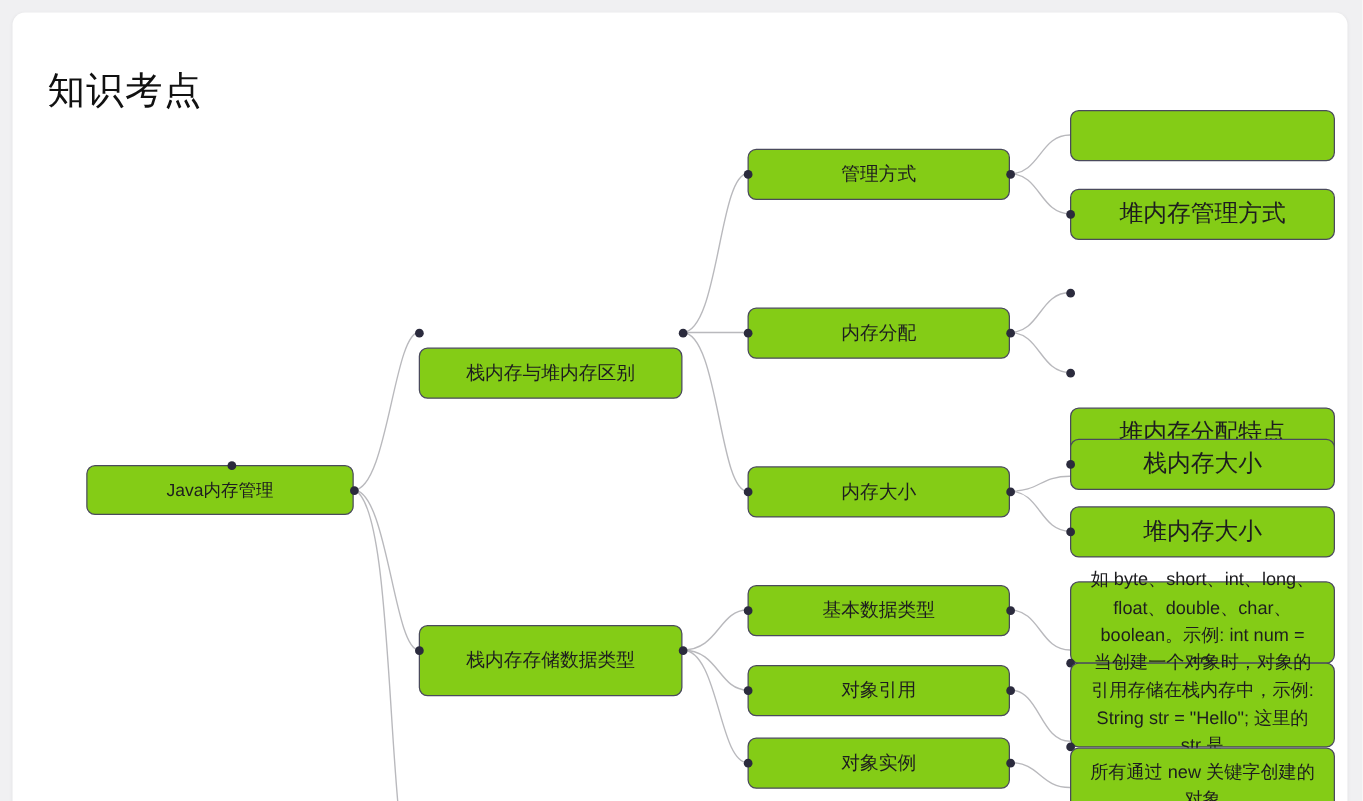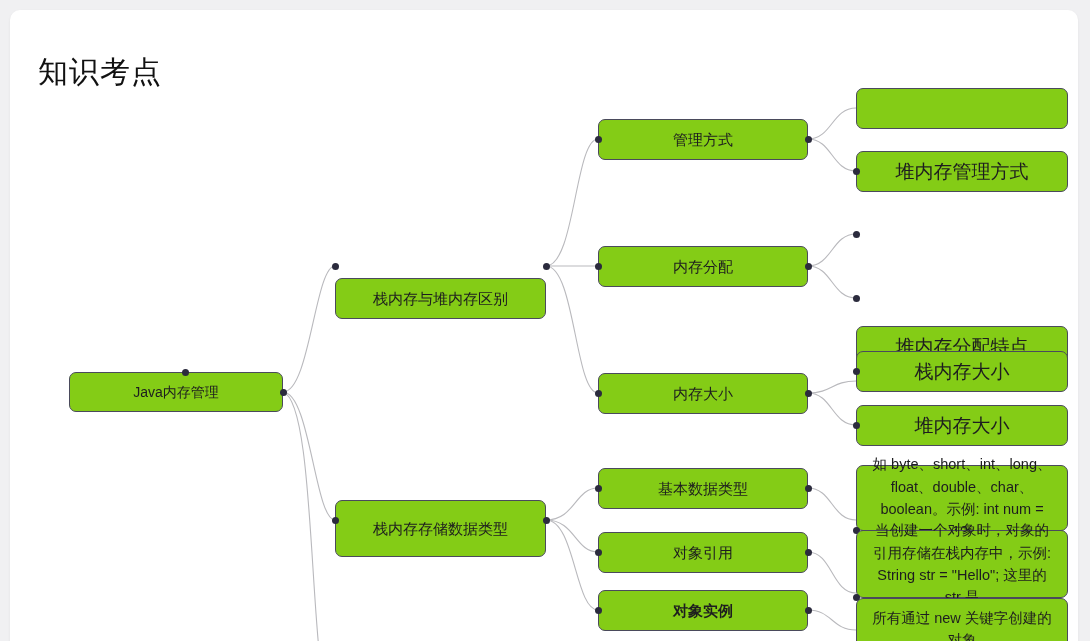--- a/index.html
+++ b/index.html
@@ -125,21 +125,21 @@
     </div>
     <div class="anchor" style="left:585px;top:475px;"></div>
     <div class="anchor" style="left:795px;top:475px;"></div>
 
     <div class="node lvl3" style="left:588px;top:522px;width:210px;height:41px;">
       <span>对象引用</span>
     </div>
     <div class="anchor" style="left:585px;top:539px;"></div>
     <div class="anchor" style="left:795px;top:539px;"></div>
 
-    <div class="node lvl3" style="left:588px;top:580px;width:210px;height:41px;font-weight:bold;">
+    <div class="node lvl3" style="left:588px;top:580px;width:210px;height:41px;">
       <span>对象实例</span>
     </div>
     <div class="anchor" style="left:585px;top:597px;"></div>
     <div class="anchor" style="left:795px;top:597px;"></div>
 
     <div class="node lvl4" style="left:846px;top:78px;width:212px;height:41px;">
       <span></span>
     </div>
 
     <div class="node lvl4" style="left:846px;top:141px;width:212px;height:41px;">

